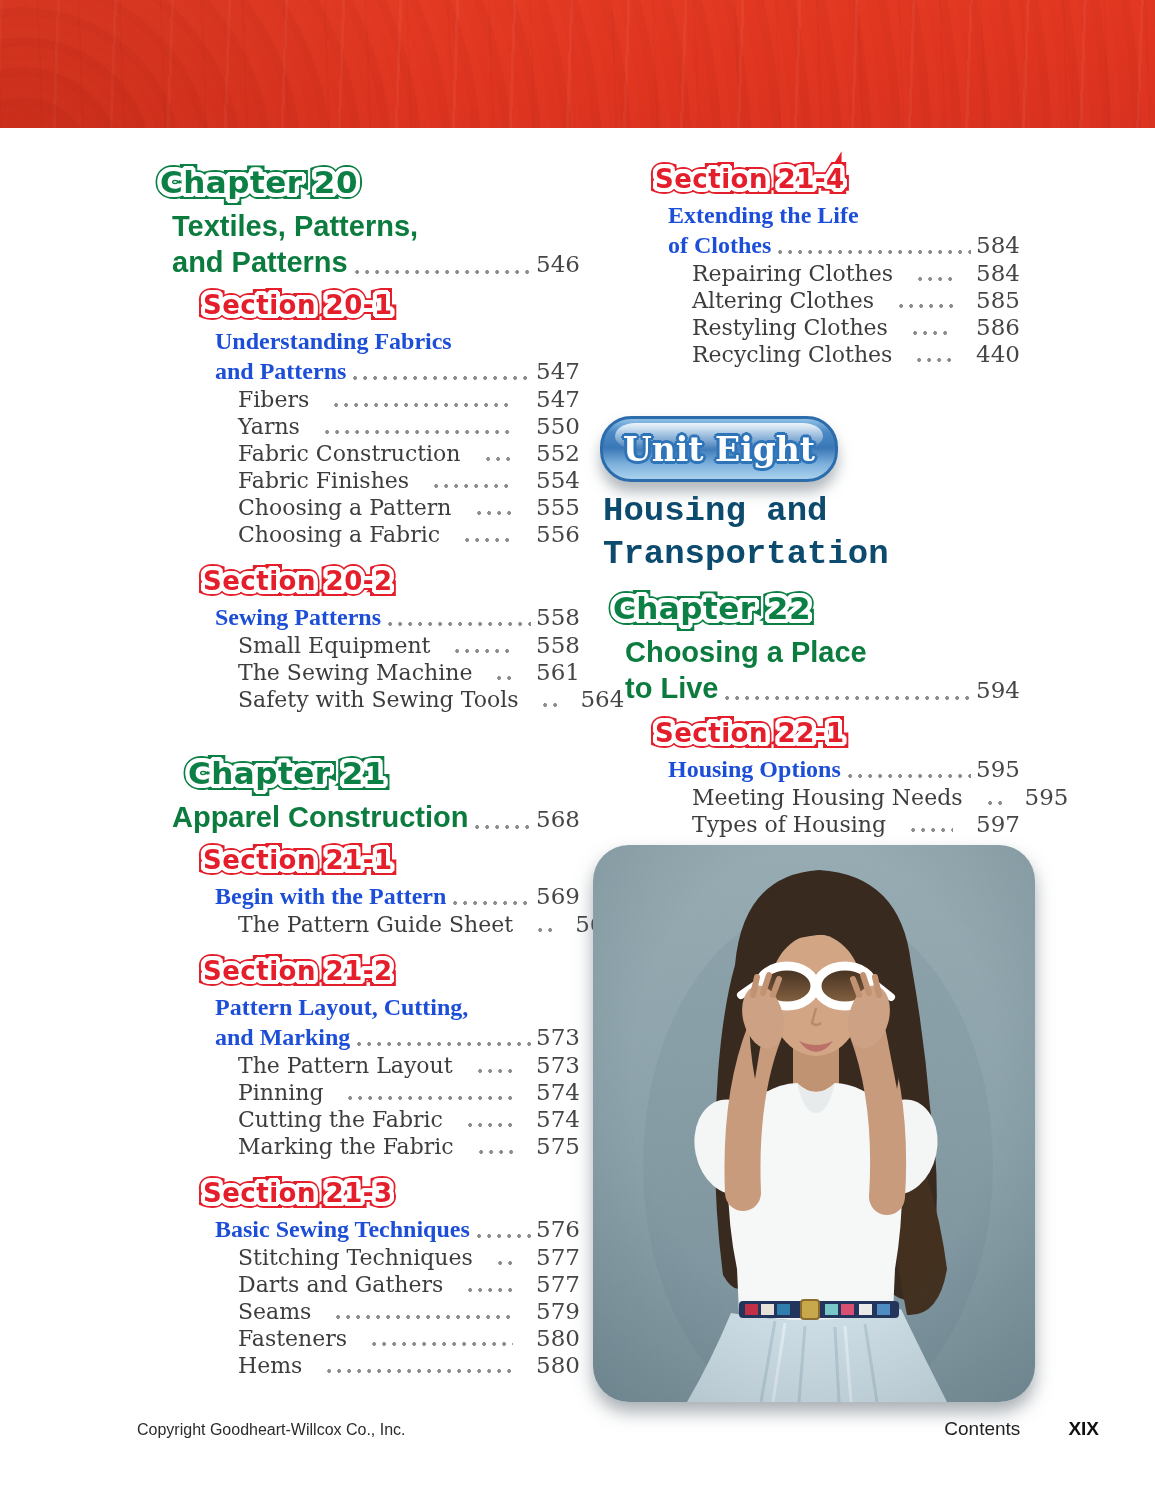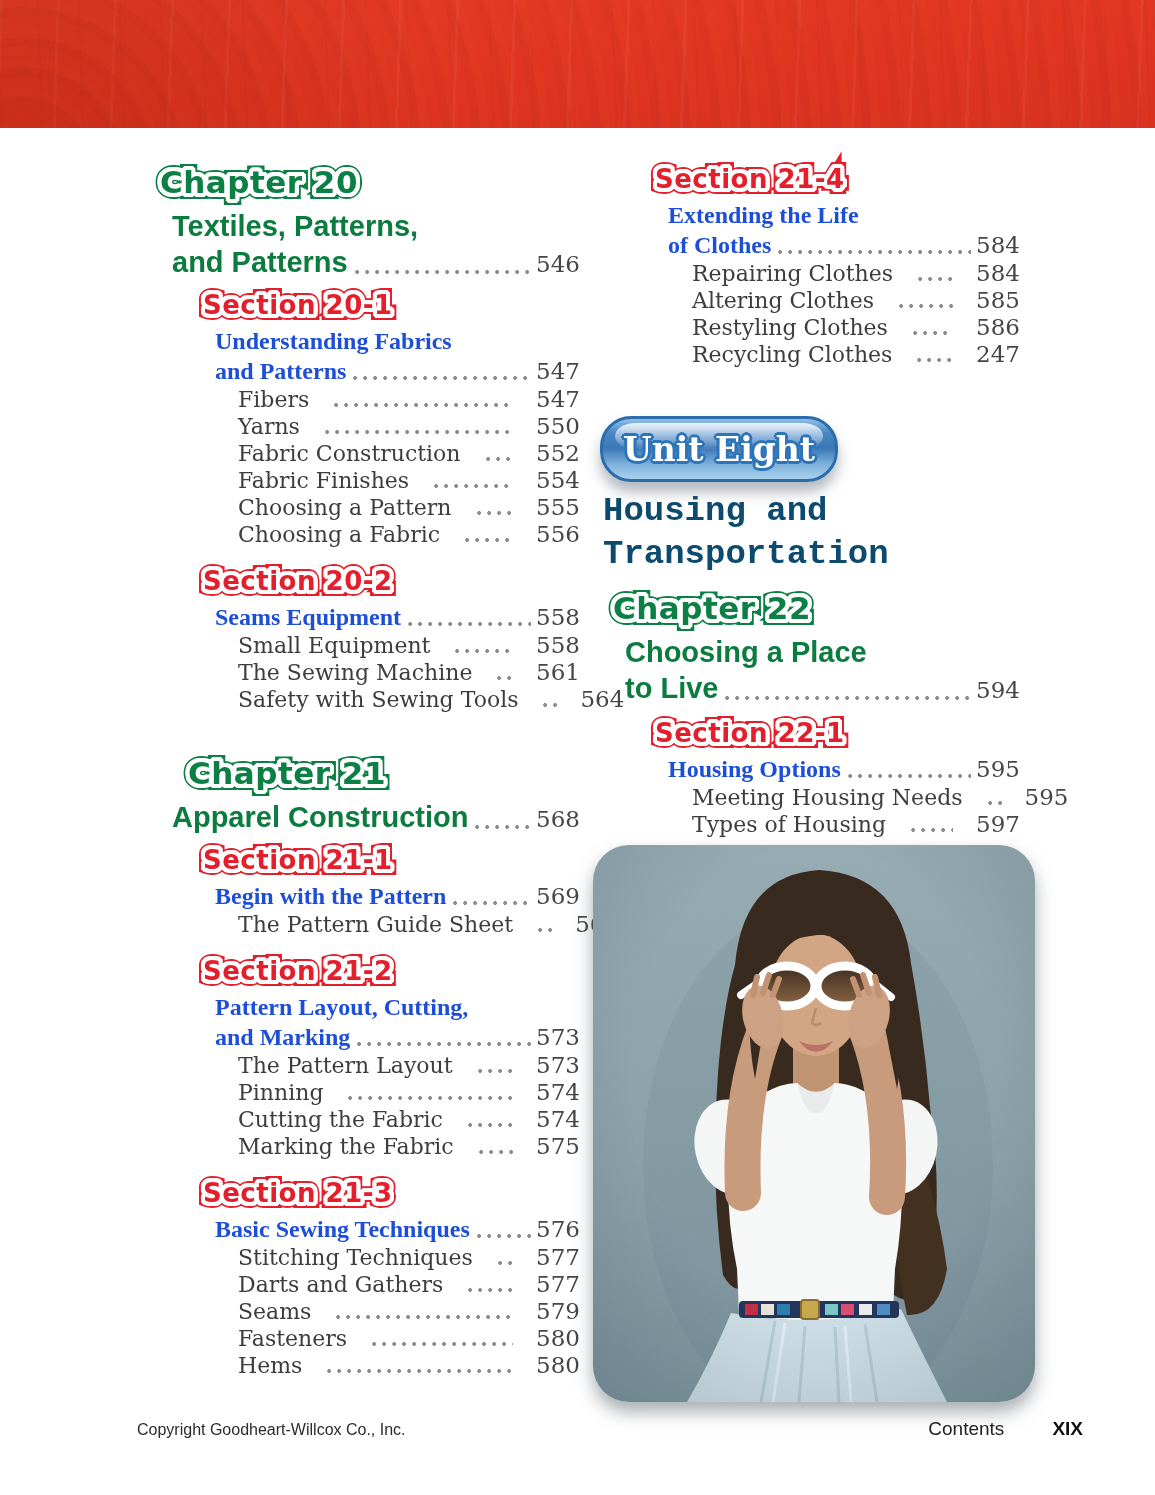--- a/index.html
+++ b/index.html
@@ -82,21 +82,21 @@
   .unit-title{font-family:Liberation Mono, monospace;font-weight:bold;color:#0c4a6e;
     font-size:34px;line-height:43px;margin-left:3px;}
 
   
   .photo{position:absolute;left:593px;top:845px;width:442px;height:557px;
     border-radius:36px;overflow:hidden;box-shadow:0 10px 18px rgba(95,105,115,.55);}
 
   
   .footer-left{position:absolute;left:137px;top:1421px;
     font-family:"Liberation Sans",sans-serif;font-size:16px;color:#2b2b2b;}
-  .footer-right{position:absolute;right:72px;top:1418px;display:flex;gap:48px;
+  .footer-right{position:absolute;right:56px;top:1418px;display:flex;gap:48px;
     align-items:baseline;font-family:"Liberation Sans",sans-serif;}
   .footer-contents{font-size:19px;color:#222;}
   .footer-roman{font-size:19px;font-weight:bold;color:#111;}
 </style>
 </head>
 <body>
 
 <div class="banner"></div>
 
 <div class="col col-left">
@@ -155,21 +155,21 @@
     <span class="elabel">Choosing a Fabric</span>
     <span class="lead"></span>
     <span class="pg">556</span>
   </div>
 </div>
 
   <div class="kickwrap mt20 ml43">
     <span class="bubble red kick-sec"><span class="bk">Section 20-2</span><span class="ft">Section 20-2</span></span>
   </div>
   <div class="row ml55">
-    <span class="stitle row-l">Seams Equipment</span>
+    <span class="stitle row-l">Sewing Patterns</span>
     <span class="lead"></span>
     <span class="pg">558</span>
   </div>
   <div class="entries">
   <div class="row entry">
     <span class="elabel">Small Equipment</span>
     <span class="lead"></span>
     <span class="pg">558</span>
   </div>
 
@@ -313,21 +313,21 @@
 
   <div class="row entry">
     <span class="elabel">Restyling Clothes</span>
     <span class="lead"></span>
     <span class="pg">586</span>
   </div>
 
   <div class="row entry">
     <span class="elabel">Recycling Clothes</span>
     <span class="lead"></span>
-    <span class="pg">247</span>
+    <span class="pg">440</span>
   </div>
 </div>
 
   <div class="badge mt48">
     <span class="badge-text">Unit Eight</span>
   </div>
   <div class="unit-title mt8">Housing and</div>
   <div class="unit-title">Transportation</div>
 
   <div class="kickwrap ch mt16 ml13">

